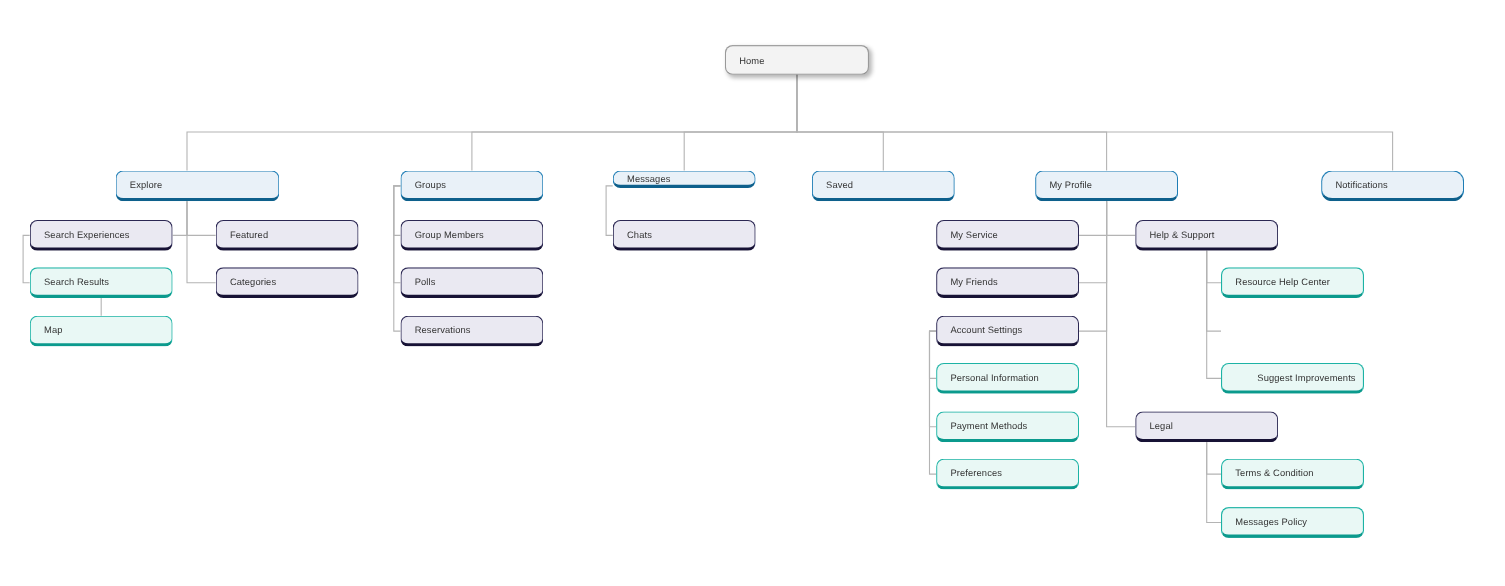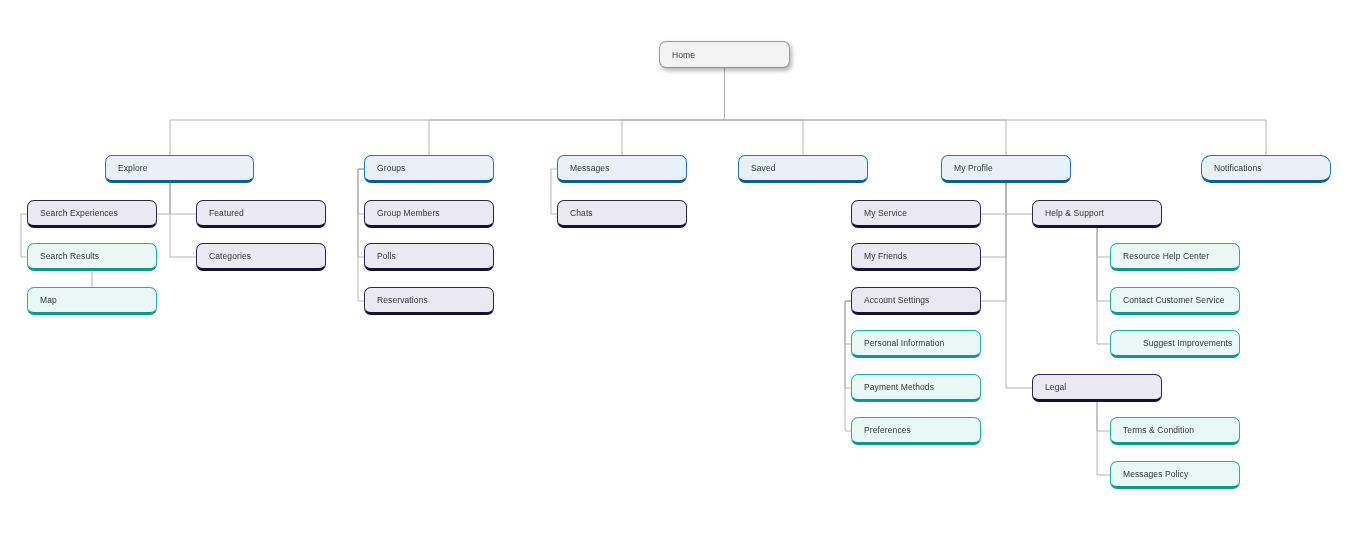--- a/index.html
+++ b/index.html
@@ -80,21 +80,21 @@
 
 <div class="node kind-root" style="left: 659px; top: 41px; width: 131px; height: 27px; background: rgb(243, 243, 243); border-color: rgb(153, 153, 153) rgb(153, 153, 153) rgb(141, 141, 141);">
       <span class="label" style="color: rgb(51, 51, 51);">Home</span>
     </div>
     <div class="node kind-primary" style="left: 105px; top: 155px; width: 149px; height: 28px; background: rgb(233, 241, 248); border-color: rgb(30, 125, 181) rgb(30, 125, 181) rgb(14, 96, 140);">
       <span class="label" style="color: rgb(51, 51, 51);">Explore</span>
     </div>
     <div class="node kind-primary" style="left: 364px; top: 155px; width: 130px; height: 28px; background: rgb(233, 241, 248); border-color: rgb(30, 125, 181) rgb(30, 125, 181) rgb(14, 96, 140);">
       <span class="label" style="color: rgb(51, 51, 51);">Groups</span>
     </div>
-    <div class="node kind-primary" style="left: 557px; top: 155px; width: 130px; height: 28px; background: rgb(233, 241, 248); border-color: rgb(30, 125, 181) rgb(30, 125, 181) rgb(14, 96, 140);">
+    <div class="node kind-primary" style="left: 557px; top: 155px; width: 130px; height: 16px; background: rgb(233, 241, 248); border-color: rgb(30, 125, 181) rgb(30, 125, 181) rgb(14, 96, 140);">
       <span class="label" style="color: rgb(51, 51, 51);">Messages</span>
     </div>
     <div class="node kind-primary" style="left: 738px; top: 155px; width: 130px; height: 28px; background: rgb(233, 241, 248); border-color: rgb(30, 125, 181) rgb(30, 125, 181) rgb(14, 96, 140);">
       <span class="label" style="color: rgb(51, 51, 51);">Saved</span>
     </div>
     <div class="node kind-primary" style="left: 941px; top: 155px; width: 130px; height: 28px; background: rgb(233, 241, 248); border-color: rgb(30, 125, 181) rgb(30, 125, 181) rgb(14, 96, 140);">
       <span class="label" style="color: rgb(51, 51, 51);">My Profile</span>
     </div>
     <div class="node kind-primary" style="left: 1201px; top: 155px; width: 130px; height: 28px; background: rgb(233, 241, 248); border-color: rgb(30, 125, 181) rgb(30, 125, 181) rgb(14, 96, 140); border-radius: 10px;">
       <span class="label" style="color: rgb(51, 51, 51);">Notifications</span>
@@ -143,23 +143,20 @@
     </div>
     <div class="node kind-tertiary" style="left: 851px; top: 417px; width: 130px; height: 28px; background: rgb(233, 248, 245); border-color: rgb(28, 179, 165) rgb(28, 179, 165) rgb(11, 154, 141);">
       <span class="label" style="color: rgb(51, 51, 51);">Preferences</span>
     </div>
     <div class="node kind-secondary" style="left: 1032px; top: 200px; width: 130px; height: 28px; background: rgb(234, 233, 242); border-color: rgb(43, 39, 83) rgb(43, 39, 83) rgb(23, 18, 53);">
       <span class="label" style="color: rgb(51, 51, 51);">Help &amp; Support</span>
     </div>
     <div class="node kind-tertiary" style="left: 1110px; top: 243px; width: 130px; height: 28px; background: rgb(233, 248, 245); border-color: rgb(28, 179, 165) rgb(28, 179, 165) rgb(11, 154, 141);">
       <span class="label" style="color: rgb(51, 51, 51);">Resource Help Center</span>
     </div>
-    <div class="node kind-tertiary" style="left: 1110px; top: 287px; width: 130px; height: 28px; background: rgb(233, 248, 245); border-color: rgb(28, 179, 165) rgb(28, 179, 165) rgb(11, 154, 141);">
-      <span class="label" style="color: rgb(51, 51, 51);">Contact Customer Service</span>
-    </div>
     <div class="node kind-tertiary" style="left: 1110px; top: 330px; width: 130px; height: 28px; background: rgb(233, 248, 245); border-color: rgb(28, 179, 165) rgb(28, 179, 165) rgb(11, 154, 141); padding-left: 20px;">
       <span class="label" style="color: rgb(51, 51, 51);">Suggest Improvements</span>
     </div>
     <div class="node kind-secondary" style="left: 1032px; top: 374px; width: 130px; height: 28px; background: rgb(234, 233, 242); border-color: rgb(43, 39, 83) rgb(43, 39, 83) rgb(23, 18, 53);">
       <span class="label" style="color: rgb(51, 51, 51);">Legal</span>
     </div>
     <div class="node kind-tertiary" style="left: 1110px; top: 417px; width: 130px; height: 28px; background: rgb(233, 248, 245); border-color: rgb(28, 179, 165) rgb(28, 179, 165) rgb(11, 154, 141);">
       <span class="label" style="color: rgb(51, 51, 51);">Terms &amp; Condition</span>
     </div>
     <div class="node kind-tertiary" style="left: 1110px; top: 461px; width: 130px; height: 28px; background: rgb(233, 248, 245); border-color: rgb(28, 179, 165) rgb(28, 179, 165) rgb(11, 154, 141);">

